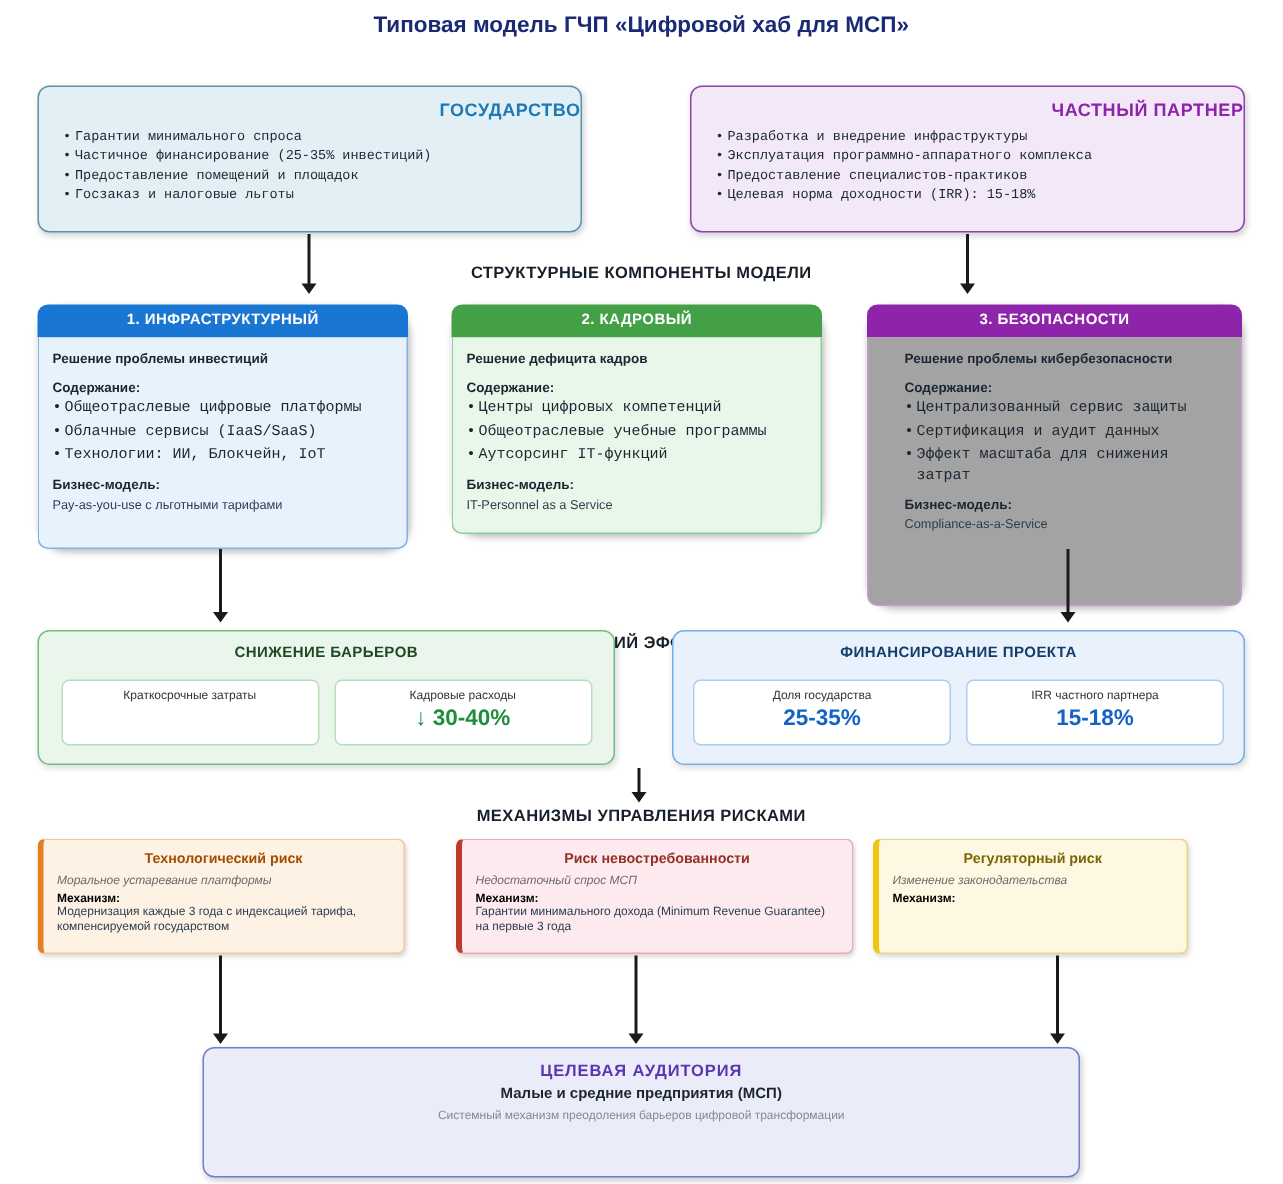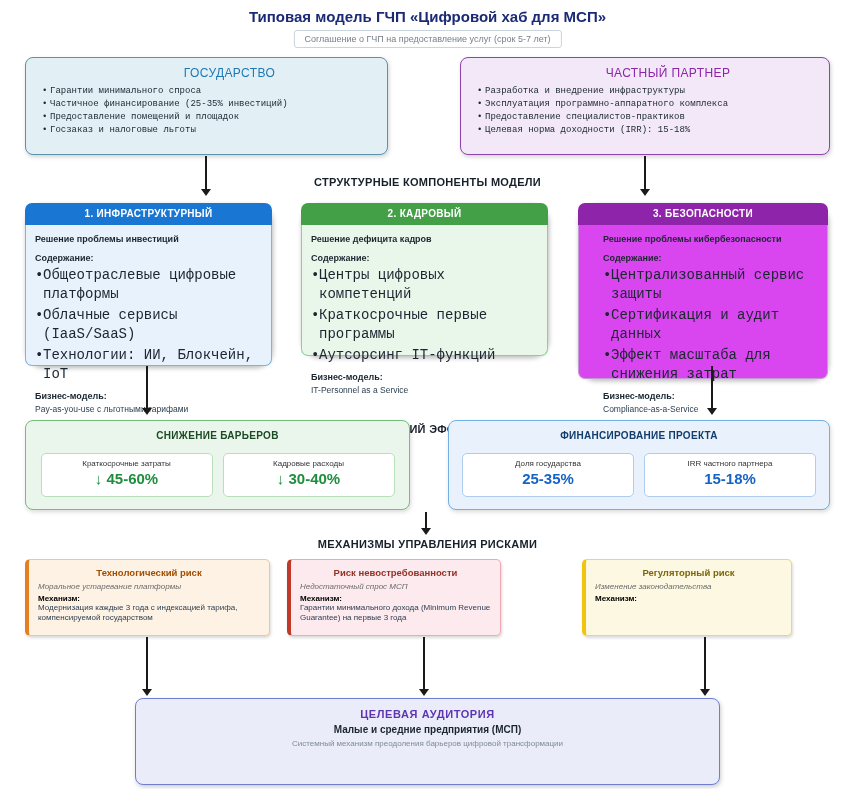--- a/index.html
+++ b/index.html
@@ -10,21 +10,21 @@
            font-size:15px; font-weight:bold; color:#1b2a75; }
   .badge { position:absolute; top:30px; left:50%; transform:translateX(-50%);
            font-size:9px; color:#787f88; border:1px solid #c9d4dd; border-radius:3px;
            padding:3px 10px; background:#fff; white-space:nowrap; }
 
   
   .top-box { position:absolute; top:57px; height:98px; border-radius:8px;
              box-shadow:1px 2px 4px rgba(0,0,0,0.18); }
   .gov  { left:25px;  width:363px; background:#e2f0f6; border:1.5px solid #5b93aa; }
   .priv { left:460px; width:370px; background:#f2e8f8; border:1.5px solid #8e44ad; }
-  .top-title { text-align:center; font-weight:normal; font-size:12px; margin-top:8px; letter-spacing:0.4px;padding-left:46px; }
+  .top-title { text-align:right; font-weight:bold; font-size:12px; margin-top:8px; letter-spacing:0.4px;padding-left:46px; }
   .gov .top-title  { color:#1d78b5; }
   .priv .top-title { color:#8e24aa; }
 
   .bullets { list-style:none; margin-top:6px; padding:0 10px 0 16px;font-family:Liberation Mono, monospace; }
   .bullets li { font-size:9px; color:#1b2631; margin-bottom:3px; position:relative; padding-left:8px; }
   .bullets li::before { content:"•"; position:absolute; left:0; top:0; }
 
   
   .section-header { position:absolute; left:0; width:100%; text-align:center;
                     font-weight:bold; font-size:11px; color:#17202a; letter-spacing:0.3px; }
@@ -49,31 +49,31 @@
 
   
   .comp { position:absolute; top:203px; border-radius:18px; box-shadow:1px 2px 5px rgba(0,0,0,0.28); }
   .comp-header { height:22px; border-radius:7px 7px 0 0; color:#fff; font-weight:bold;
                  font-size:10px; text-align:center; line-height:22px; letter-spacing:0.3px; }
   .comp-body { border-radius:0 0 7px 7px; border:1px solid; border-top:none;
                padding:8px 9px; font-size:9px; color:#1b2631; line-height:1.35; }
   .comp-problem { font-weight:bold; margin-bottom:7px; }
   .comp-label   { font-weight:bold; margin-bottom:2px; }
   .comp .bullets { margin:0 0 6px 0; padding:0; }
-  .comp .bullets li { font-size:14px; margin-bottom:2px; }
+  .comp .bullets li { font-size:10px; margin-bottom:2px; }
   .comp-model { font-size:8.5px; color:#2c3e50; }
   #comp1 { left:25px;  width:247px; }
   #comp1 .comp-header { background:#1976d2; }
   #comp1 .comp-body   { background:#e8f2fc; border-color:#7fb3e0; height:141px; }
   #comp2 { left:301px; width:247px; }
   #comp2 .comp-header { background:#43a047; }
   #comp2 .comp-body   { background:#e9f6ea; border-color:#8fce97; height:131px; }
   #comp3 { left:578px; width:250px; }
   #comp3 .comp-header { background:#8e24aa; }
-  #comp3 .comp-body   { background:#d946ef; border-color:#c39bd3; height:154px;padding-left:24px; }
+  #comp3 .comp-body   { background:#a3a3a3; border-color:#c39bd3; height:179px;padding-left:24px; }
 
   
   .effect { position:absolute; top:420px; height:90px; border-radius:8px;
             box-shadow:1px 2px 4px rgba(0,0,0,0.15); }
   #eff-barriers  { left:25px;  width:385px; background:#eaf6eb; border:1.5px solid #74bf7c; }
   #eff-financing { left:448px; width:382px; background:#e8f1fc; border:1.5px solid #74aee3; }
   .effect-title { text-align:center; font-weight:bold; font-size:10px; margin-top:9px; letter-spacing:0.3px; }
   #eff-barriers  .effect-title { color:#1c4a24; }
   #eff-financing .effect-title { color:#123c6b; }
   .cards { position:absolute; top:32px; left:0; width:100%; display:flex; justify-content:center; gap:10px; }
@@ -87,40 +87,39 @@
 
   
   .risk { position:absolute; top:559px; height:77px; border-radius:5px; padding:7px 9px;
           box-shadow:1px 2px 3px rgba(0,0,0,0.15); }
   .risk-title { text-align:center; font-weight:bold; font-size:9.5px; margin-bottom:4px; }
   .risk-desc  { font-style:italic; font-size:8px; color:#6b6b6b; margin-bottom:3px; }
   .risk-mech-label { font-weight:bold; font-size:8px; }
   .risk-mech  { font-size:8px; line-height:1.3; color:#2c3e50; }
   #risk1 { left:25px;  width:245px; background:#fdf2e4; border:1px solid #f2c694; border-left:4px solid #e67e22; }
   #risk1 .risk-title { color:#a24d00; }
-  #risk2 { left:287px; width:214px; background:#fceaee; border:1px solid #f0a9b4; border-left:4px solid #c0392b; }
+  #risk2 { left:304px; width:265px; background:#fceaee; border:1px solid #f0a9b4; border-left:4px solid #c0392b; }
   #risk2 .risk-title { color:#943126; }
   #risk3 { left:582px; width:210px; background:#fdf8e1; border:1px solid #ecd67a; border-left:4px solid #f1c40f; }
   #risk3 .risk-title { color:#7d6608; }
 
   
   .audience { position:absolute; left:135px; top:698px; width:585px; height:87px;
               background:#eaecf9; border:1.5px solid #6f7fd0; border-radius:8px;
               text-align:center; box-shadow:1px 2px 4px rgba(0,0,0,0.2); }
   .aud-title { margin-top:9px; font-size:11px; font-weight:bold; color:#5e35b1; letter-spacing:0.6px; }
   .aud-sub   { font-size:10px; font-weight:bold; color:#1b2631; margin-top:4px; }
   .aud-desc  { font-size:8px; color:#808b96; margin-top:4px; }
 </style>
 </head>
 <body>
 
 <div class="canvas">
 
   <div class="title">Типовая модель ГЧП «Цифровой хаб для МСП»</div>
-  <div class="badge">Соглашение о ГЧП на предоставление услуг (срок 5-7 лет)</div>
 
   <div class="top-box gov">
     <div class="top-title">ГОСУДАРСТВО</div>
     <ul class="bullets">
       <li>Гарантии минимального спроса</li>
       <li>Частичное финансирование (25-35% инвестиций)</li>
       <li>Предоставление помещений и площадок</li>
       <li>Госзаказ и налоговые льготы</li>
     </ul>
   </div>
@@ -161,21 +160,21 @@
     </div>
   </div>
 
   <div class="comp" id="comp2">
     <div class="comp-header">2. КАДРОВЫЙ</div>
     <div class="comp-body">
       <div class="comp-problem">Решение дефицита кадров</div>
       <div class="comp-label">Содержание:</div>
       <ul class="bullets">
         <li>Центры цифровых компетенций</li>
-        <li>Краткосрочные первые программы</li>
+        <li>Общеотраслевые учебные программы</li>
         <li>Аутсорсинг IT-функций</li>
       </ul>
       <div class="comp-label">Бизнес-модель:</div>
       <div class="comp-model">IT-Personnel as a Service</div>
     </div>
   </div>
 
   <div class="comp" id="comp3">
     <div class="comp-header">3. БЕЗОПАСНОСТИ</div>
     <div class="comp-body">
@@ -200,21 +199,20 @@
       <div class="head"></div>
     </div>
 
   <div class="section-header" id="sec-economic">ЭКОНОМИЧЕСКИЙ ЭФФЕКТ ДЛЯ МСП</div>
 
   <div class="effect" id="eff-barriers">
     <div class="effect-title">СНИЖЕНИЕ БАРЬЕРОВ</div>
     <div class="cards">
       <div class="metric">
         <div class="metric-label">Краткосрочные затраты</div>
-        <div class="metric-value">↓ 45-60%</div>
       </div>
       <div class="metric">
         <div class="metric-label">Кадровые расходы</div>
         <div class="metric-value">↓ 30-40%</div>
       </div>
     </div>
   </div>
 
   <div class="effect" id="eff-financing">
     <div class="effect-title">ФИНАНСИРОВАНИЕ ПРОЕКТА</div>

